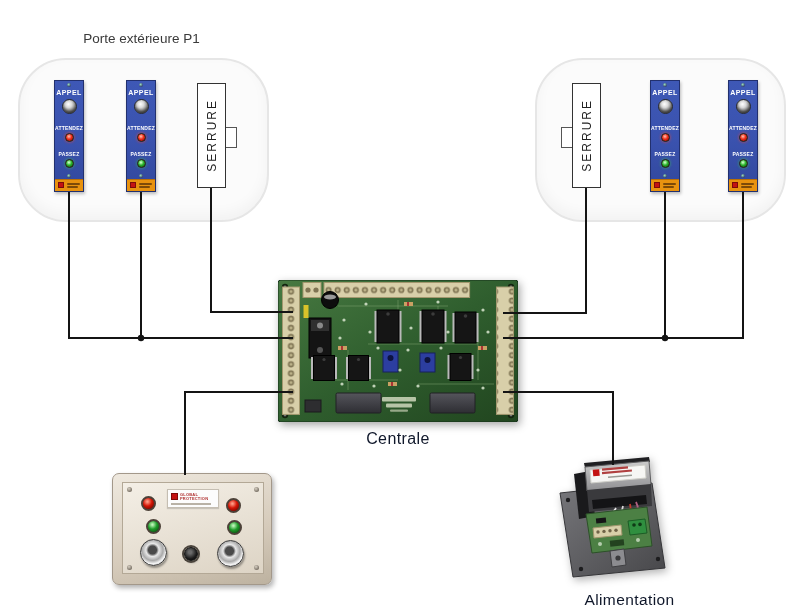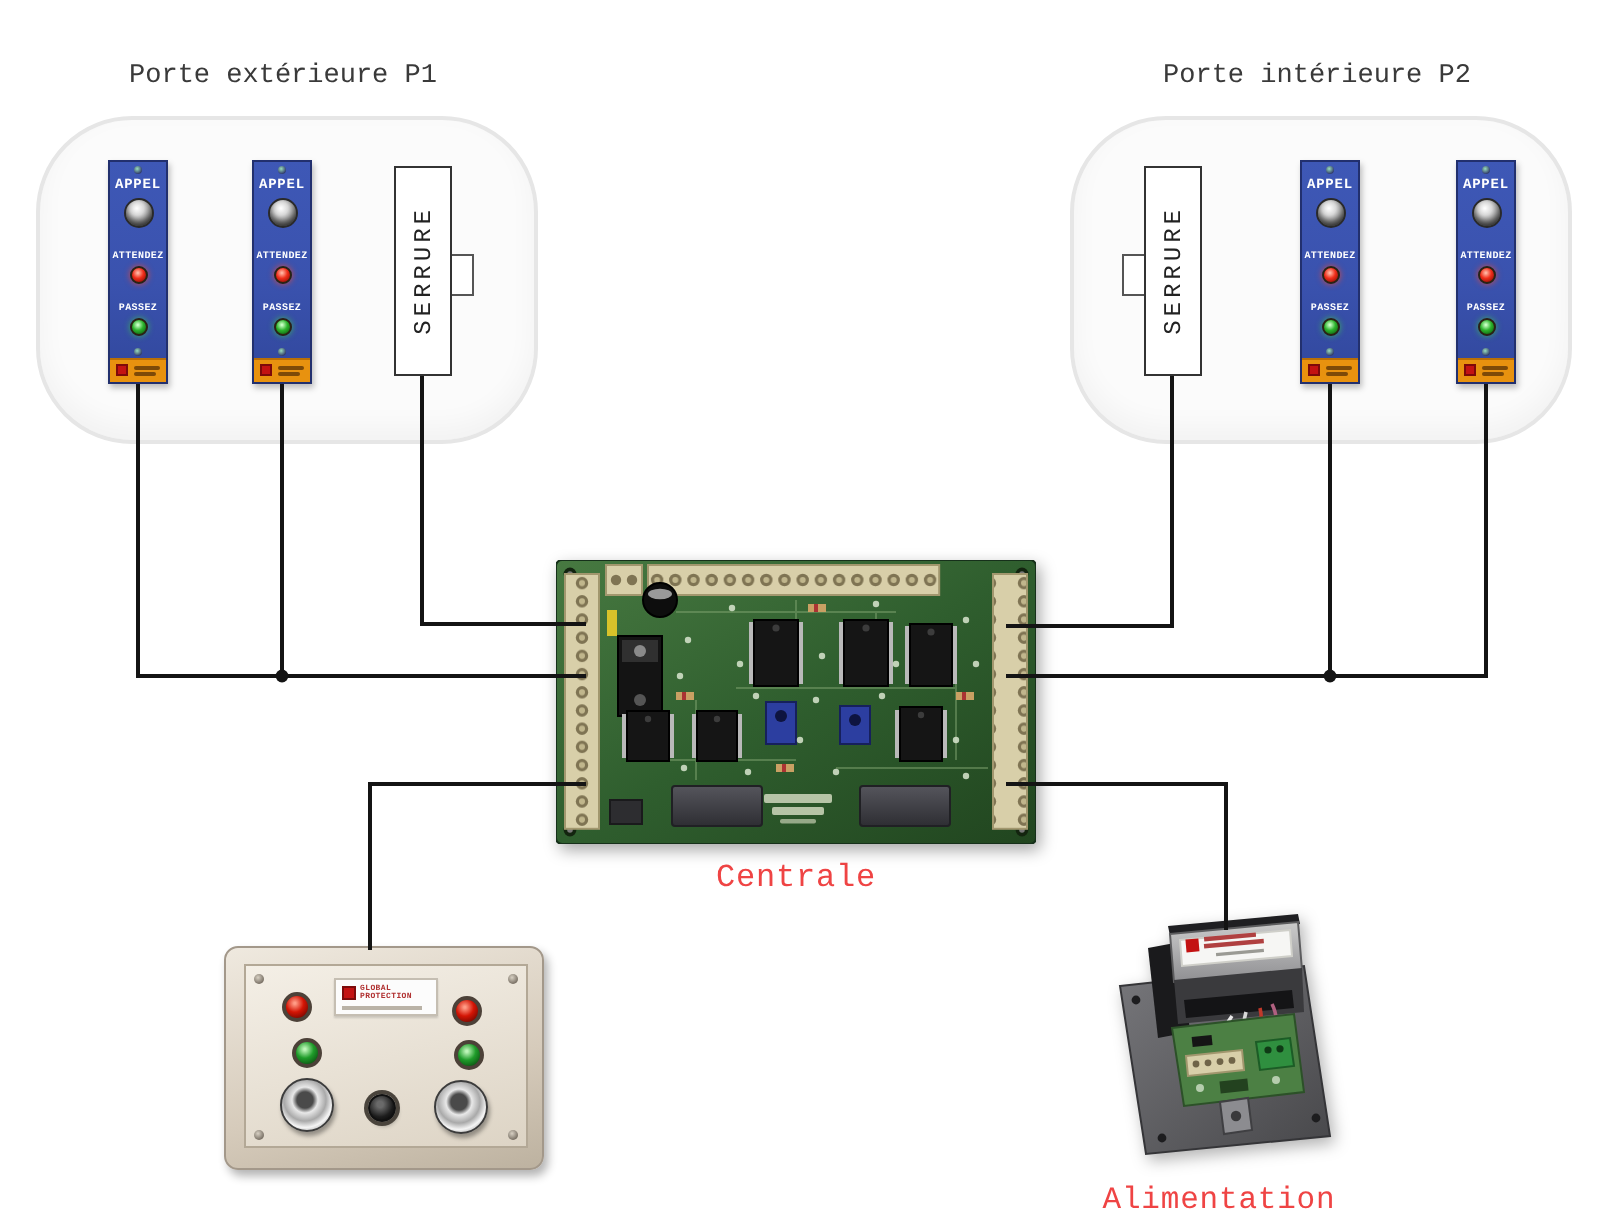--- a/index.html
+++ b/index.html
@@ -1,20 +1,20 @@
 <!DOCTYPE html>
 <html><head>
 <meta charset="utf-8">
 <style>
   html,body{margin:0;padding:0;background:#fff;}
   .stage{position:relative;width:800px;height:614px;background:#fff;overflow:hidden;
-         font-family:Liberation Mono, monospace;}
+         font-family:Liberation Sans, sans-serif;}
   
   .zone-title{position:absolute;height:18px;text-align:center;font-size:13.5px;color:#3a3a3a;}
-  .big-label{position:absolute;text-align:center;font-size:16px;color:#ef4444;letter-spacing:.4px;}
+  .big-label{position:absolute;text-align:center;font-size:16px;color:#0f172a;letter-spacing:.4px;}
   
   .zone{position:absolute;width:247px;height:160px;border-radius:48px;background:#fbfbfb;
         border:2px solid #e6e6e6;box-shadow:inset 0 -6px 14px rgba(0,0,0,0.04);z-index:1;}
   
   .wires{position:absolute;left:0;top:0;z-index:20;pointer-events:none;}
   
   .panel{position:absolute;width:30px;height:112px;z-index:10;
          background:linear-gradient(180deg,#3e58b6 0%,#3a52ae 55%,#31479c 100%);
          border:1px solid #22306e;box-sizing:border-box;box-shadow:1px 2px 3px rgba(0,0,0,0.25);}
   .panel .screw{position:absolute;left:50%;width:4px;height:4px;margin-left:-2px;border-radius:50%;
@@ -127,21 +127,20 @@
         <i class="l1"></i>
         <i class="l2"></i>
     </div>
   </div>
 
   <div class="lock-tab" style="left:225px;top:127px;"></div>
   <div class="lock-box" style="left:197px;top:83px;">
     <span class="lock-text">SERRURE</span>
   </div>
 
-  <div class="zone-title" style="left:535px;top:31px;width:247px;">Porte intérieure  P2</div>
   <div class="zone" style="left:535px;top:58px;"></div>
 
   <div class="lock-tab" style="left:561px;top:127px;"></div>
   <div class="lock-box" style="left:572px;top:83px;">
     <span class="lock-text">SERRURE</span>
   </div>
 
   <div class="panel" style="left:650px;top:80px;">
     <span class="screw" style="top:2px;"></span>
     <div class="p-label p-call">APPEL</div>
@@ -389,15 +388,15 @@
       <rect x="48" y="66" width="10" height="5" fill="#151515" transform="rotate(-6 53 68)"></rect>
       <rect x="62" y="88" width="14" height="6" fill="#23421f" transform="rotate(-6 69 91)"></rect>
       <circle cx="52" cy="92" r="2" fill="#cfe0c8" opacity="0.8"></circle>
         <circle cx="90" cy="88" r="2" fill="#cfe0c8" opacity="0.8"></circle>
     </g>
     <g>
       <polygon points="62,99 76,97 78,113 64,115" fill="#8c8c90" stroke="#3f3f42"></polygon>
       <circle cx="70" cy="106" r="2.6" fill="#3a3a3c"></circle>
     </g>
   </svg>
-  <div class="big-label" style="left:532px;top:591px;width:155px;font-size:15.5px;">Alimentation</div>
+  <div class="big-label" style="left:552px;top:591px;width:155px;font-size:15.5px;">Alimentation</div>
 
 </div>
 
 </body></html>

